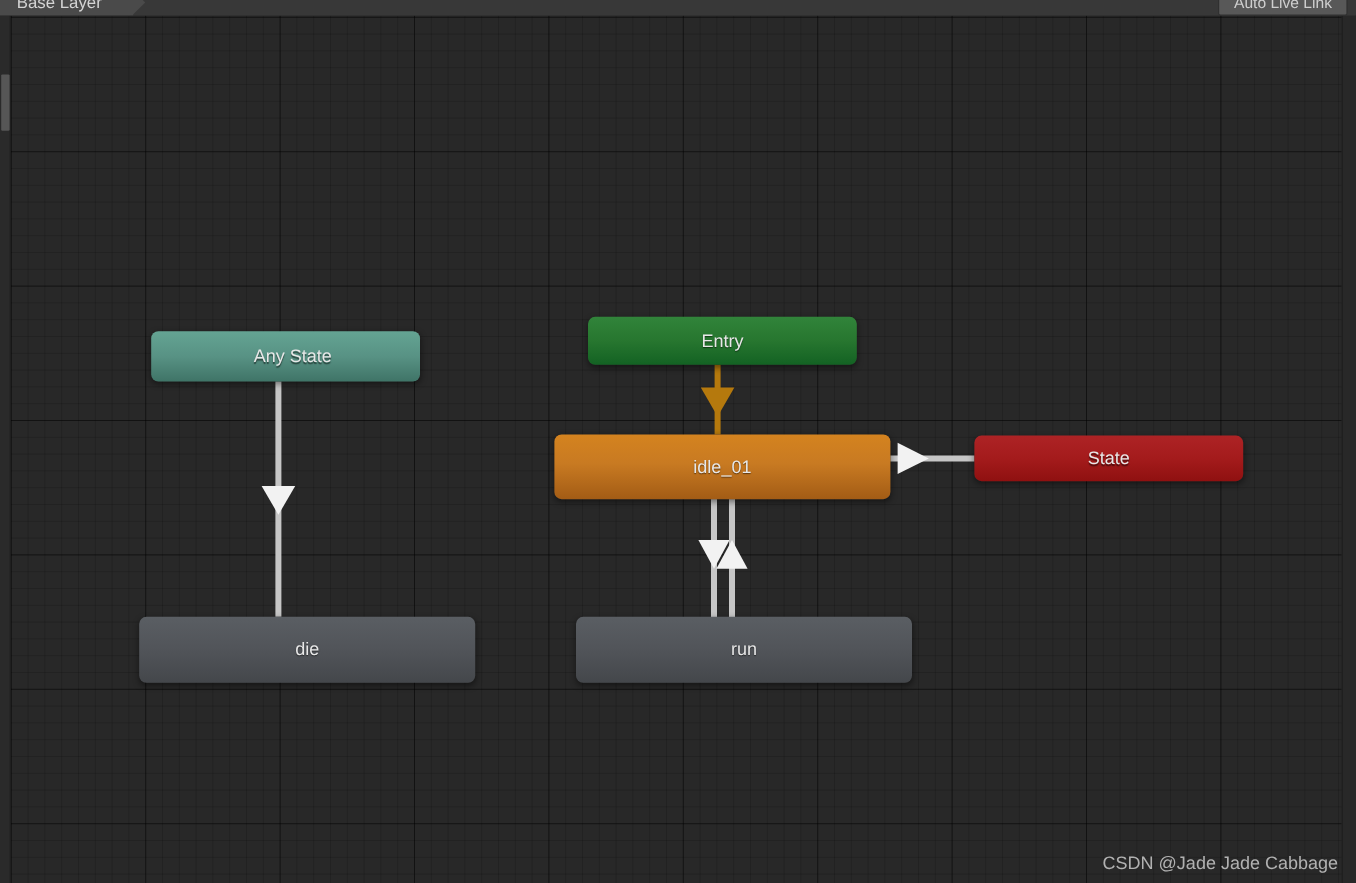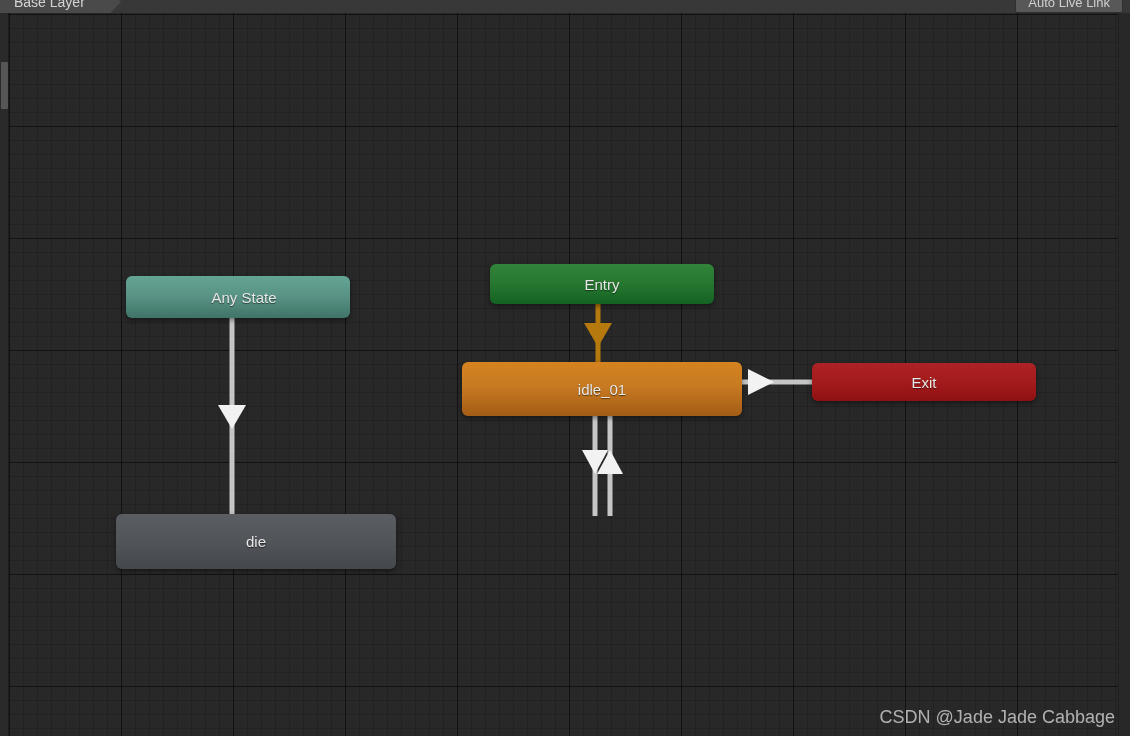--- a/index.html
+++ b/index.html
@@ -160,21 +160,21 @@
     z-index: 5;
     pointer-events: none;
   }
 
   
   .watermark {
     position: absolute;
     right: 15px;
     bottom: 8px;
     color: #c9c9c9;
-    font-size: 18px;
+    font-size: 15px;
     opacity: 0.85;
     z-index: 30;
     user-select: none;
     white-space: nowrap;
   }
 </style>
 </head>
 <body>
 
 <div id="app">
@@ -216,27 +216,30 @@
 
   <div class="node node-entry" style="left:490px; top:264px; width:224px; height:40px;">
     <span>Entry</span>
   </div>
 
   <div class="node node-default" style="left:462px; top:362px; width:280px; height:54px;">
     <span>idle_01</span>
   </div>
 
   <div class="node node-exit" style="left:812px; top:363px; width:224px; height:38px;">
-    <span>Exit</span>
+    <span>State</span>
   </div>
 
   <div class="node node-state" style="left:98px; top:514px; width:280px; height:55px;">
     <span>die</span>
   </div>
 
+  <div class="node node-state" style="left:462px; top:514px; width:280px; height:55px;">
+    <span>run</span>
+  </div>
 
   <div class="left-scroll-strip">
     <div class="left-scroll-thumb" style="top:49px; height:47px;"></div>
   </div>
 
   <div class="toolbar">
     <div class="breadcrumb">
       <span>Base Layer</span>
     </div>
     <div class="live-link-btn">

